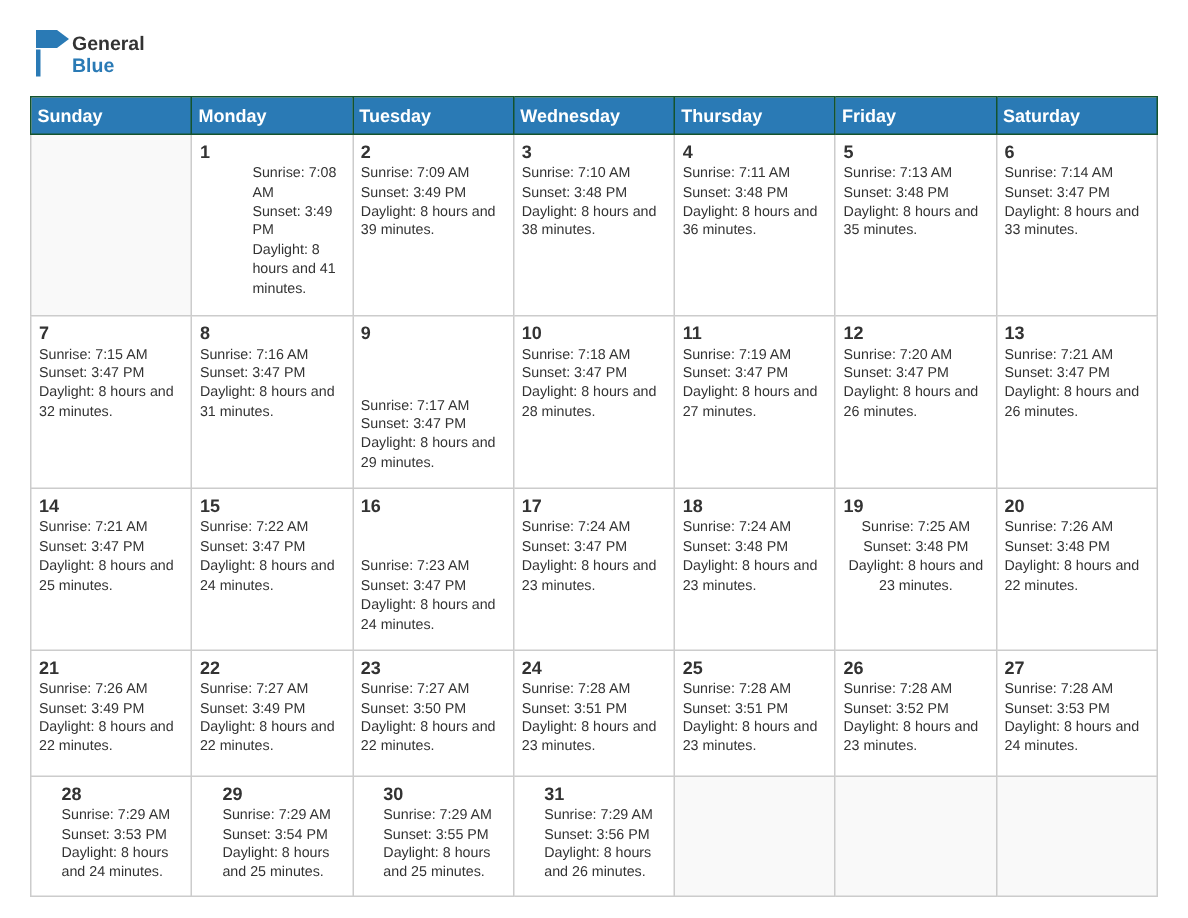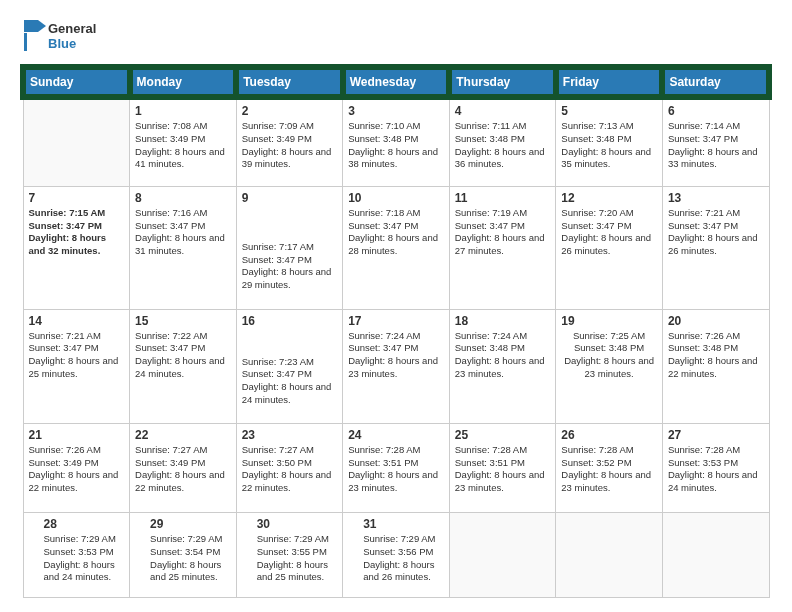--- a/index.html
+++ b/index.html
@@ -48,21 +48,21 @@
       width: 100%;
       table-layout: fixed;
     }
     .calendar th {
       background: #2a7ab5;
       color: #fff;
       font-size: 12px;
       font-weight: bold;
       padding: 5px 4px;
       text-align: left;
-      border: 6px solid #14532d;
+      border: 1px solid #14532d;
     }
     .calendar td {
       border: 1px solid #ccc;
       vertical-align: top;
       padding: 4px 5px;
       font-size: 10px;
       color: #333;
       width: calc(100% / 7);
       height: 80px;
     }
@@ -115,21 +115,21 @@
           <th>Thursday</th>
           <th>Friday</th>
           <th>Saturday</th>
         </tr>
     </thead>
     <tbody id="cal-body">
         <tr>
           <td class="empty-cell"></td>
           <td>
             <span class="day-num">1</span>
-            <div class="cell-text" style="white-space: pre-line;">Sunrise: 7:08 AM
+            <div class="cell-text" style="white-space: pre-line; margin-left: 35px;">Sunrise: 7:08 AM
 Sunset: 3:49 PM
 Daylight: 8 hours and 41 minutes.</div>
           </td>
           <td>
             <span class="day-num">2</span>
             <div class="cell-text" style="white-space: pre-line;">Sunrise: 7:09 AM
 Sunset: 3:49 PM
 Daylight: 8 hours and 39 minutes.</div>
           </td>
           <td>
@@ -153,21 +153,21 @@
           <td>
             <span class="day-num">6</span>
             <div class="cell-text" style="white-space: pre-line;">Sunrise: 7:14 AM
 Sunset: 3:47 PM
 Daylight: 8 hours and 33 minutes.</div>
           </td>
         </tr>
         <tr>
           <td>
             <span class="day-num">7</span>
-            <div class="cell-text" style="white-space: pre-line; font-weight: bold;">Sunrise: 7:15 AM
+            <div class="cell-text" style="white-space: pre-line;">Sunrise: 7:15 AM
 Sunset: 3:47 PM
 Daylight: 8 hours and 32 minutes.</div>
           </td>
           <td>
             <span class="day-num">8</span>
             <div class="cell-text" style="white-space: pre-line;">Sunrise: 7:16 AM
 Sunset: 3:47 PM
 Daylight: 8 hours and 31 minutes.</div>
           </td>
           <td>

